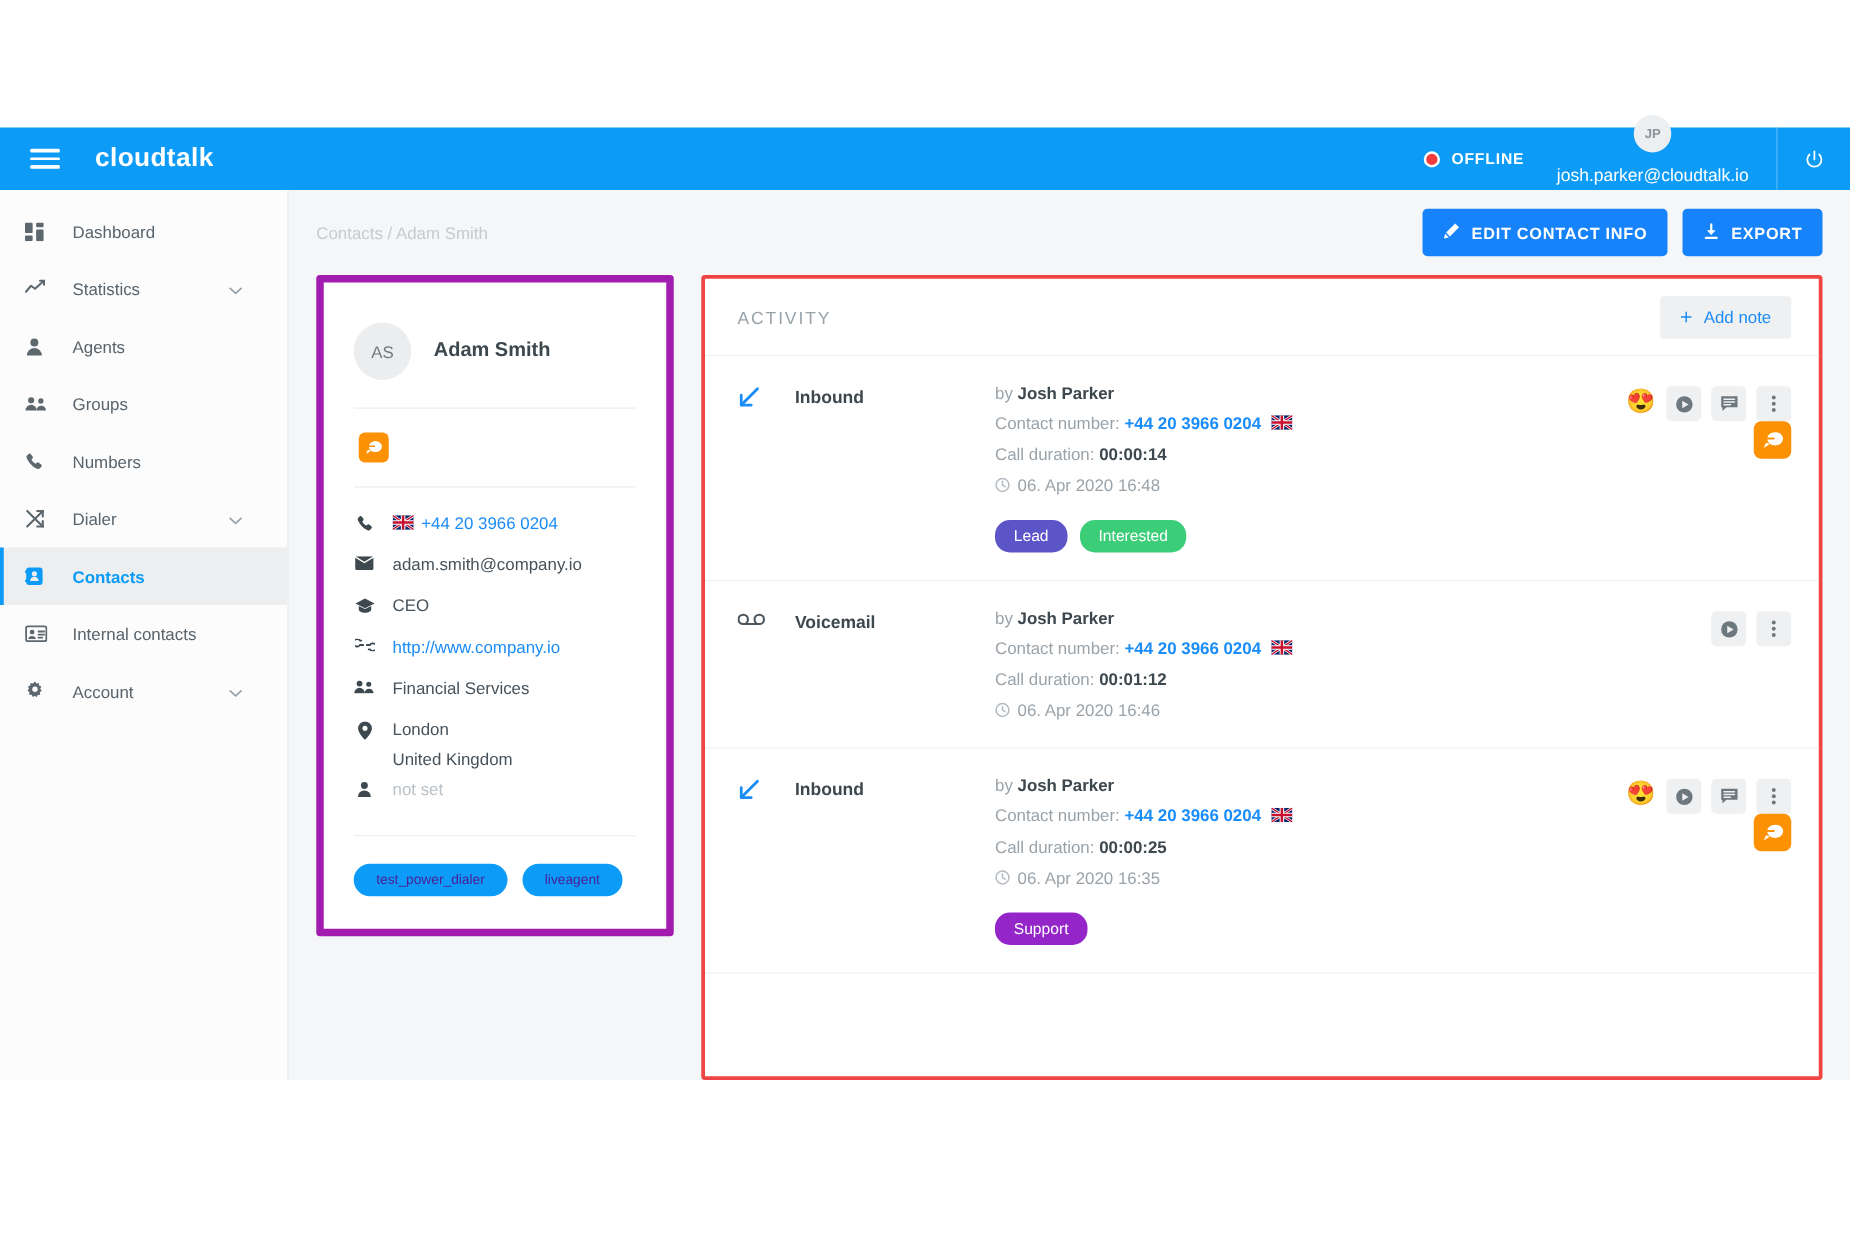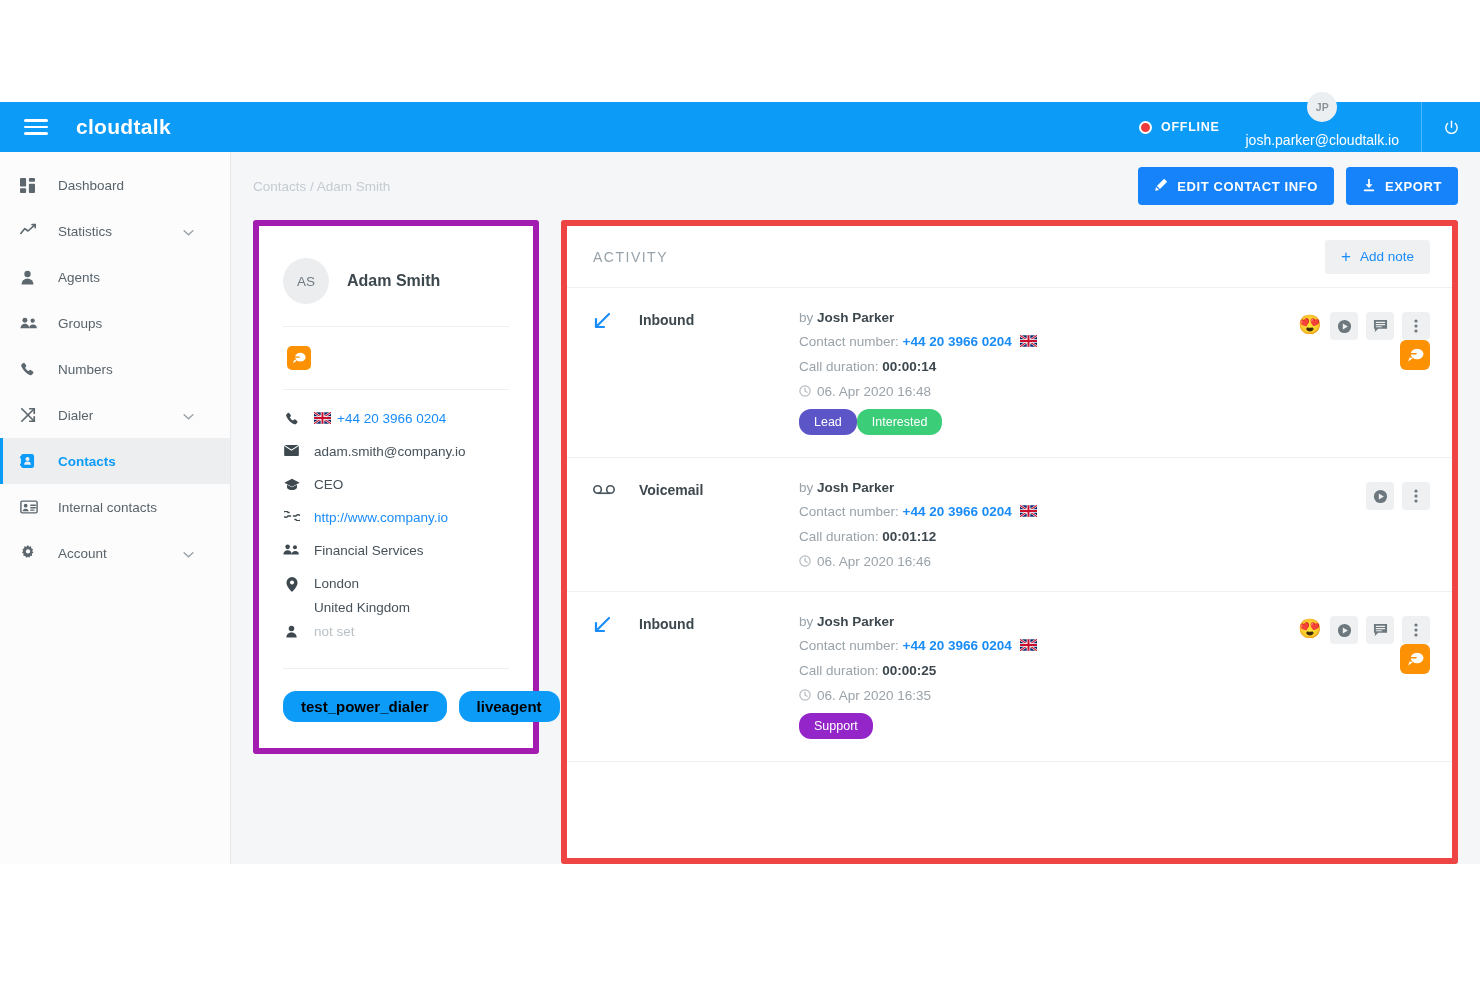--- a/index.html
+++ b/index.html
@@ -143,28 +143,28 @@
   }
   .det-val { padding-top: 1px; }
   .det-val.link { color: #1a8cf8; }
   .det-val.muted { color: #b9c0c6; }
   .flag {
     display: inline-block; width: 17px; height: 12px;
     vertical-align: -1px; margin-right: 6px;
   }
   .tags { display: flex; gap: 12px; padding-top: 22px; }
   .tag-pill {
-    background: #0d9bf8; color: #000000; border-radius: 13px;
-    padding: 7px 18px; font-size: 15px; cursor: pointer; white-space: nowrap; font-weight: bold;
+    background: #0d9bf8; color: #4c1d95; border-radius: 13px;
+    padding: 7px 18px; font-size: 11px; cursor: pointer; white-space: nowrap;
   }
 
   
   .activity {
     flex: 1 1 auto; min-width: 0; background: #fff;
-    border: 6px solid #ef4444; border-radius: 3px;
+    border: 3px solid #ef4444; border-radius: 3px;
     display: flex; flex-direction: column; overflow: hidden;
   }
   .act-head {
     height: 62px; flex: 0 0 62px; display: flex; align-items: center;
     padding: 0 22px 0 26px; border-bottom: 1px solid #eef1f3;
   }
   .act-title {
     font-size: 14px; color: #98a2a9; letter-spacing: 1.5px; font-weight: normal;
   }
   .add-note {
@@ -189,21 +189,21 @@
   }
   .act-main { flex: 1 1 auto; min-width: 0; }
   .act-line { font-size: 13.5px; color: #9aa3aa; margin-bottom: 10px; }
   .act-line b { color: #3c474e; }
   .act-line .num { color: #1a8cf8; font-weight: bold; }
   .act-line:first-child { margin-bottom: 9px; }
   .clock {
     display: inline-block; width: 12px; height: 12px; margin-right: 6px;
     vertical-align: -1px;
   }
-  .act-tags { display: flex; margin-top: 0; }
+  .act-tags { display: flex; gap: 10px; margin-top: 20px; }
   .act-tag {
     border-radius: 12px; padding: 6px 15px; font-size: 12.5px;
     color: #fff; cursor: pointer;
   }
   .act-actions {
     display: flex; align-items: flex-start; gap: 8px; padding-top: 2px;
   }
   .emoji { font-size: 19px; line-height: 26px; }
   .icon-btn {
     width: 28px; height: 28px; border-radius: 4px; background: #eef0f2;

